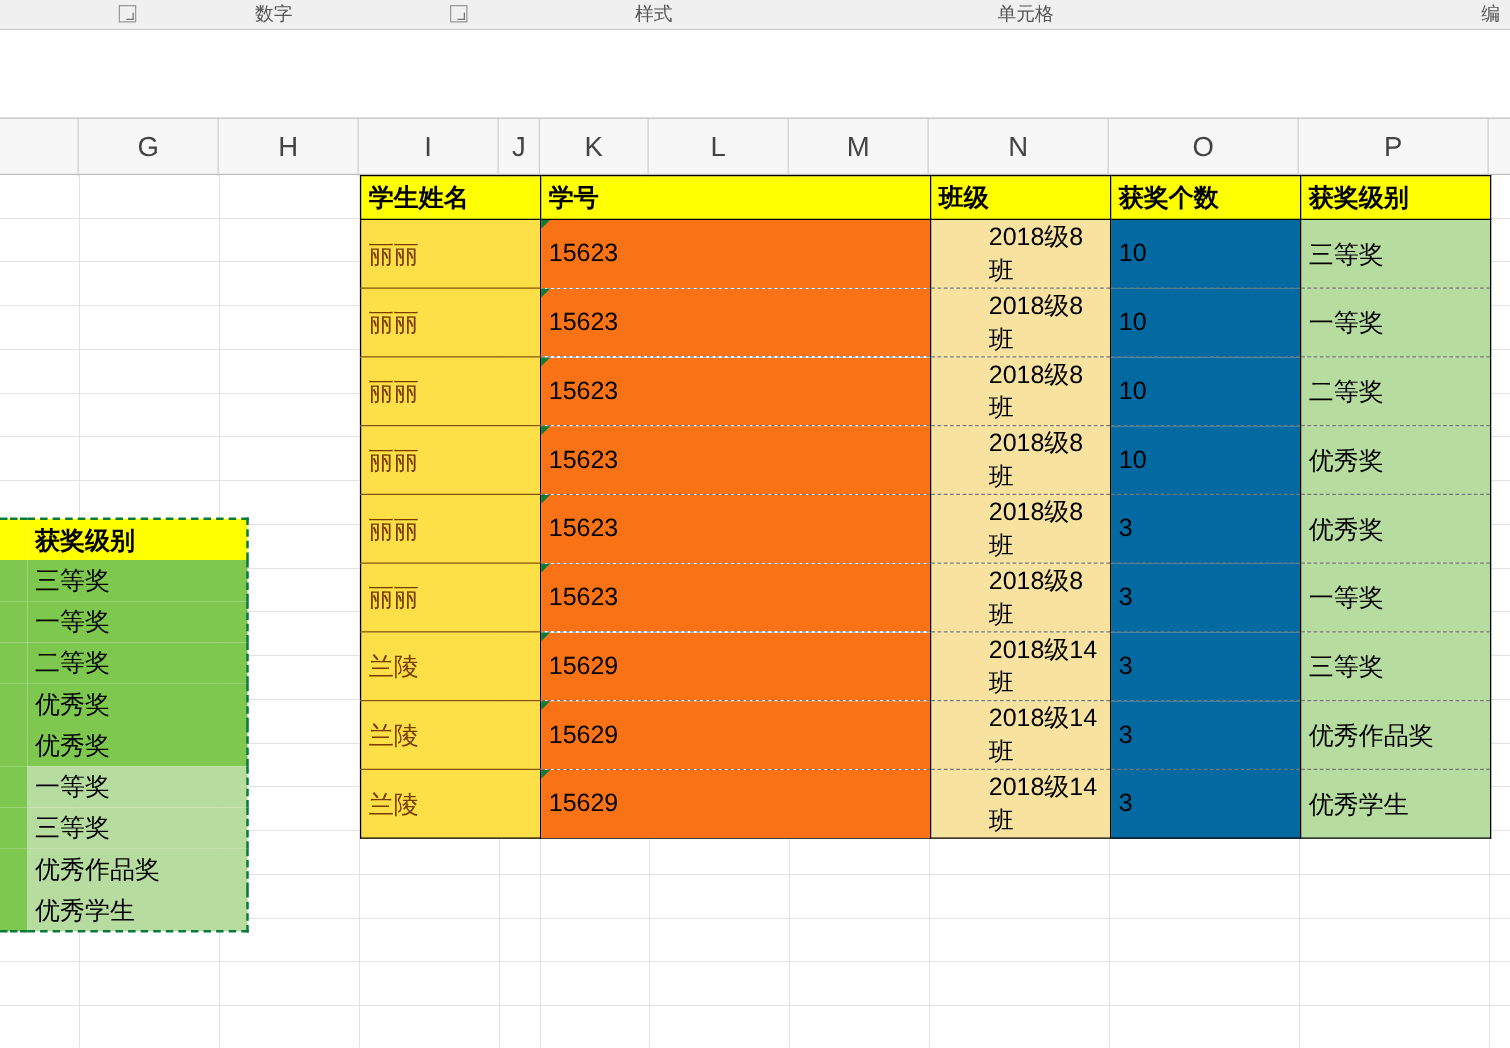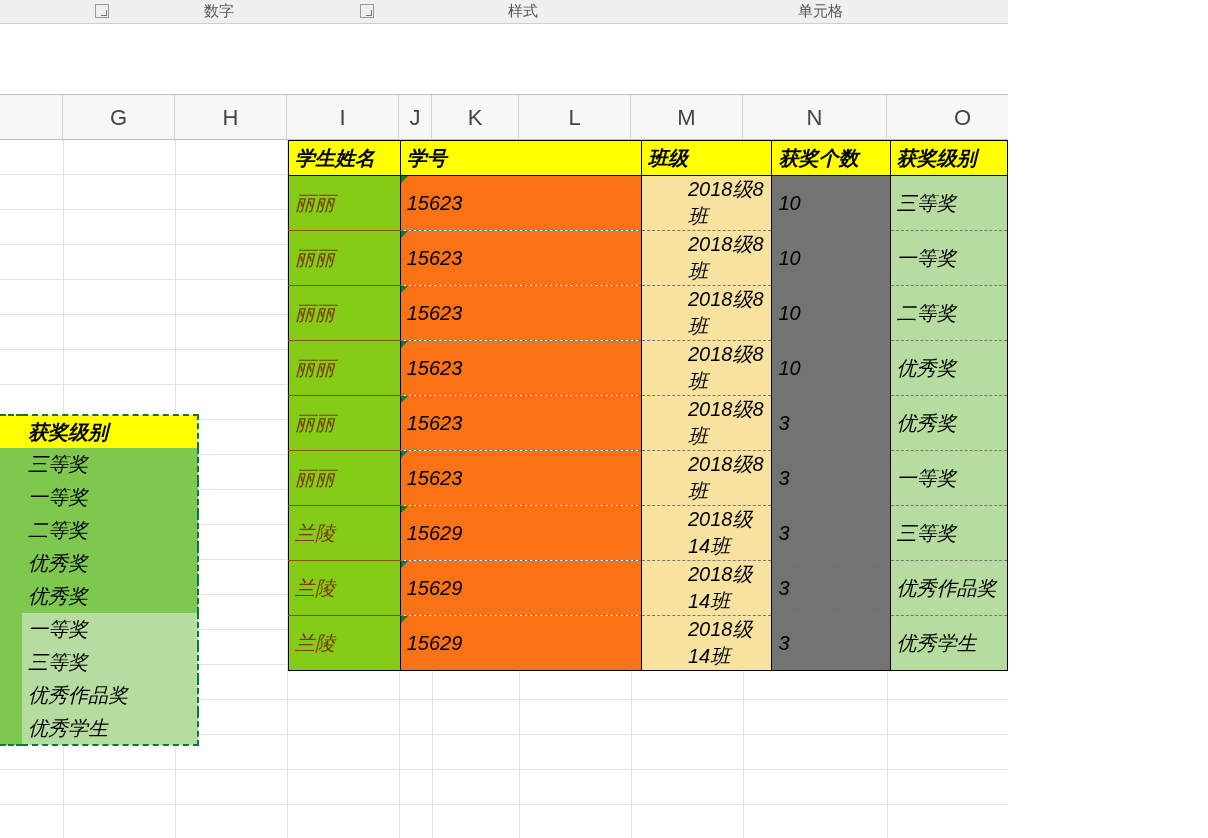--- a/index.html
+++ b/index.html
@@ -1,17 +1,17 @@
 <!DOCTYPE html>
 <html><head>
 <meta charset="utf-8">
 <style>
   * { box-sizing: border-box; }
   html, body { margin:0; padding:0; font-family: "Microsoft YaHei","PingFang SC",sans-serif; background:#fff; }
-  .page { width:1008px; height:838px; position:relative; overflow:hidden; background:#fff; }
+  .page { width:1208px; height:838px; position:relative; overflow:hidden; background:#fff; }
 
   
   .ribbon { position:absolute; left:0; top:0; width:100%; height:24px;
             background:#f0f0f0; border-bottom:1px solid #cfcfcf;
             font-size:15px; color:#555; }
   .rib-lbl { position:absolute; top:2px; }
   .launcher { position:absolute; top:4px; width:14px; height:14px;
               border:1px solid #999; }
   .launcher::after{ content:""; position:absolute; right:1px; bottom:1px;
                     width:5px; height:5px; border-right:1px solid #777;
@@ -37,32 +37,32 @@
               transparent 433px, transparent 519px, #e2e2e2 519px, #e2e2e2 520px,
               transparent 520px, transparent 631px, #e2e2e2 631px, #e2e2e2 632px,
               transparent 632px, transparent 743px, #e2e2e2 743px, #e2e2e2 744px,
               transparent 744px, transparent 887px, #e2e2e2 887px, #e2e2e2 888px,
               transparent 888px, transparent 1039px,#e2e2e2 1039px,#e2e2e2 1040px,
               transparent 1040px,transparent 1191px,#e2e2e2 1191px,#e2e2e2 1192px),
             repeating-linear-gradient(to bottom,
               transparent 0, transparent 34px, #e2e2e2 34px, #e2e2e2 35px);
   }
 
-  table { border-collapse:collapse;font-style:italic; }
+  table { border-collapse:collapse; }
   th, td { font-size:20px; text-align:left; font-weight:normal; }
 
   
   .main { position:absolute; left:288px; top:140px; }
   .main th, .main td { height:35px; padding:0 6px; }
   .main th { background:#ffff00; border:1px solid #000; font-weight:bold; }
-  .main .c-name  { width:144px; background:#84cc16; color:#7a3a00;
+  .main .c-name  { width:144px; background:#fde047; color:#7a3a00;
                    border-bottom:1px solid #885000;}
   .main .c-id    { width:312px; background:#f97316; border-bottom:1px dashed #777;}
   .main .c-class { width:144px; background:#f8e2a0; border-bottom:1px dashed #777;padding-left:46px;}
-  .main .c-cnt   { width:152px; background:#737373; border-bottom:1px dashed #777;}
+  .main .c-cnt   { width:152px; background:#0369a1; border-bottom:1px dashed #777;}
   .main .c-level { width:152px; background:#b7dca0; border-bottom:1px dashed #777;}
   .main tr:nth-child(2) td { border-top:1px solid #000; }
   .main tr:last-child td   { border-bottom:1px solid #000; }
   .main td.c-name { border-left:1px solid #000; border-right:1px solid #000;}
   .main td.c-id   { border-right:1px solid #000;}
   .main td.c-class{ border-right:1px solid #000;}
   .main td.c-cnt  { border-right:1px solid #000;}
   .main td.c-level{ border-right:1px solid #000;}
   .main td.c-id { position:relative; }
   .main td.c-id::before{content:"";position:absolute;left:0;top:0;

